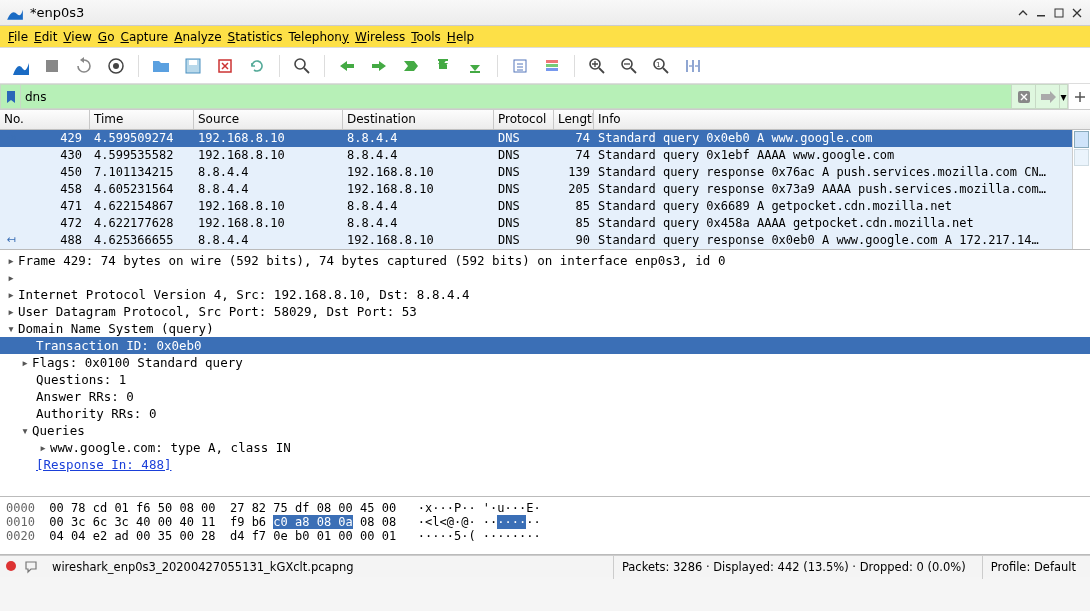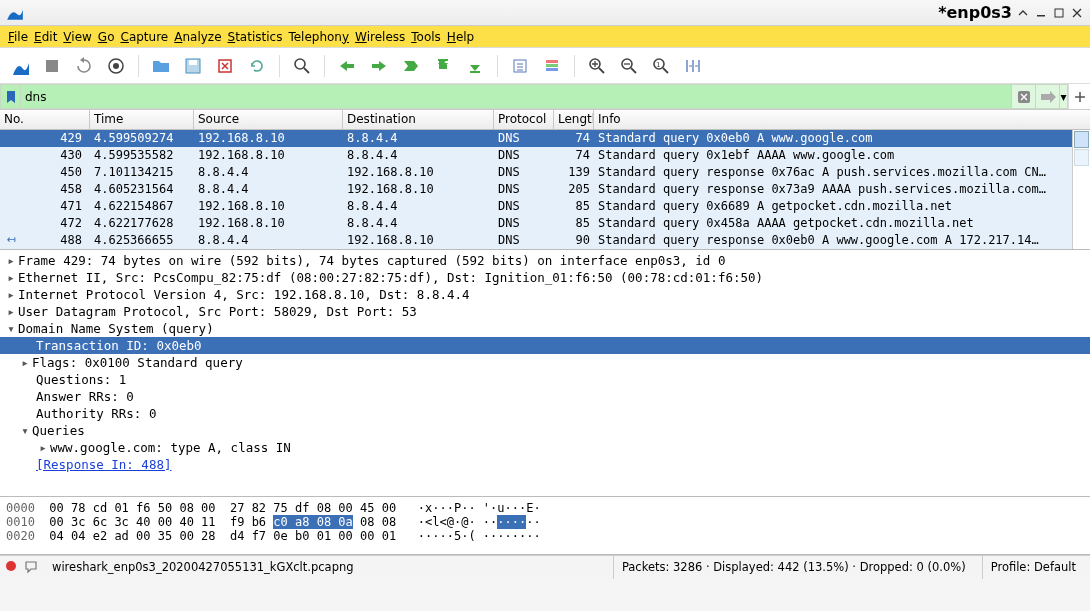--- a/index.html
+++ b/index.html
@@ -15,21 +15,21 @@
 }
 .titlebar {
   height: 26px;
   background: linear-gradient(#f8f8f8,#ececec);
   display: flex;
   align-items: center;
   padding: 0 6px;
   border-bottom: 1px solid #ccc;
 }
 .titlebar .logo { width:18px; height:18px; margin-right:6px; }
-.titlebar .title { flex:1; text-align:right; font-weight:bold; font-size:16px; }
+.titlebar .title { flex:1; text-align:left; font-weight:normal; font-size:13px; }
 .win-btn { width:14px; height:14px; margin-left:4px; display:flex; align-items:center; justify-content:center; cursor:default; }
 .menubar {
   height:22px;
   background:#fde047;
   display:flex;
   align-items:center;
   padding:0 8px;
   gap:6px;
   border-bottom:1px solid #ddd;
   font-size:12px;
@@ -460,21 +460,20 @@
     </div>
 </div>
 
 <div class="tree-pane">
   <div class="tnode">
       <span class="tw">▸</span>
       <span>Frame 429: 74 bytes on wire (592 bits), 74 bytes captured (592 bits) on interface enp0s3, id 0</span>
     </div>
   <div class="tnode">
       <span class="tw">▸</span>
-      <span>Ethernet II, Src: PcsCompu_82:75:df (08:00:27:82:75:df), Dst: Ignition_01:f6:50 (00:78:cd:01:f6:50)</span>
     </div>
   <div class="tnode">
       <span class="tw">▸</span>
       <span>Internet Protocol Version 4, Src: 192.168.8.10, Dst: 8.8.4.4</span>
     </div>
   <div class="tnode">
       <span class="tw">▸</span>
       <span>User Datagram Protocol, Src Port: 58029, Dst Port: 53</span>
     </div>
   <div class="tnode">

